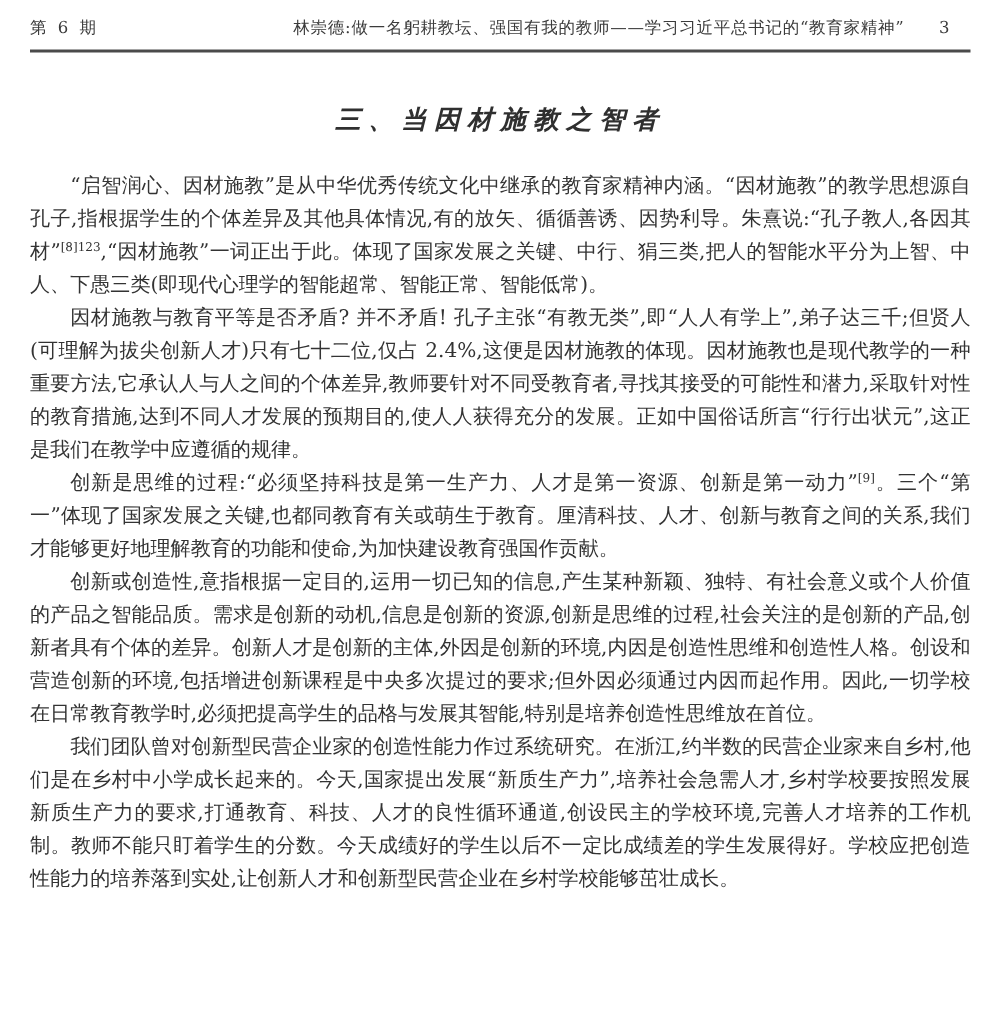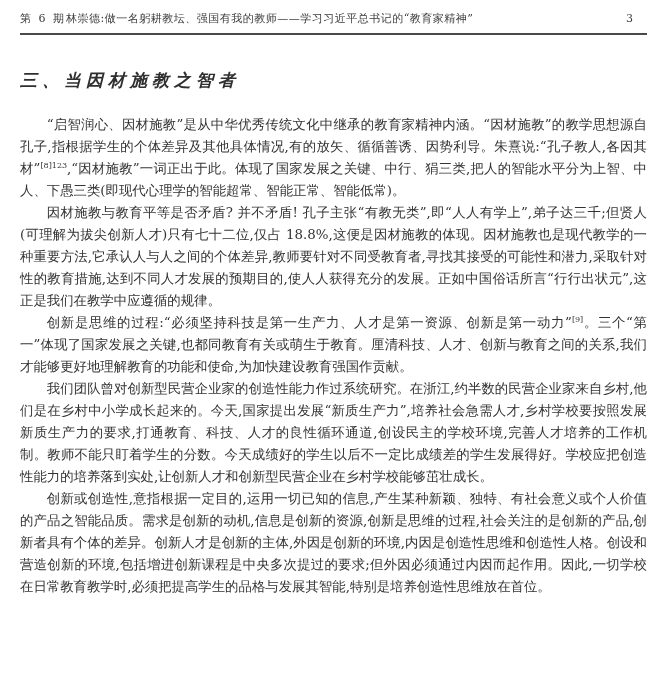--- a/index.html
+++ b/index.html
@@ -26,37 +26,38 @@
     font-size: 11px;
     color: #3b3b3b;
     padding: 3px 0 7px 0;
   }
   .issue {
     flex: 0 0 auto;
     letter-spacing: 2px;
   }
   .running-title {
     flex: 1 1 auto;
-    text-align: left;
+    text-align: right;
     letter-spacing: 0.5px;
   }
   .pagenum {
     flex: 0 0 auto;
     width: 44px;
     text-align: right;
     padding-right: 14px;
     box-sizing: border-box;
   }
   .header-rule {
     height: 2px;
     background: #4a4a4a;
     border: none;
     margin: 0;
   }
   .section-heading {
+    text-align: center;
     font-style: italic;
     font-weight: 600;
     font-size: 17px;
     letter-spacing: 5px;
     color: #2f2f2f;
     margin: 35px 0 24px 0;
     line-height: 20px;
   }
   p.body-par {
     margin: 0;
@@ -84,22 +85,22 @@
     <span class="issue">第 6 期</span>
     <span class="running-title">林崇德:做一名躬耕教坛、强国有我的教师——学习习近平总书记的“教育家精神”</span>
     <span class="pagenum">3</span>
   </div>
 
   <hr class="header-rule">
 
   <section>
     <h2 class="section-heading">三、当因材施教之智者</h2>
     <p class="body-par"><span>“启智润心、因材施教”是从中华优秀传统文化中继承的教育家精神内涵。“因材施教”的教学思想源自孔子,指根据学生的个体差异及其他具体情况,有的放矢、循循善诱、因势利导。朱熹说:“孔子教人,各因其材”</span><sup class="cite">[8]123</sup><span>,“因材施教”一词正出于此。体现了国家发展之关键、中行、狷三类,把人的智能水平分为上智、中人、下愚三类(即现代心理学的智能超常、智能正常、智能低常)。</span></p>
-    <p class="body-par">因材施教与教育平等是否矛盾? 并不矛盾! 孔子主张“有教无类”,即“人人有学上”,弟子达三千;但贤人(可理解为拔尖创新人才)只有七十二位,仅占 18.8%,这便是因材施教的体现。因材施教也是现代教学的一种重要方法,它承认人与人之间的个体差异,教师要针对不同受教育者,寻找其接受的可能性和潜力,采取针对性的教育措施,达到不同人才发展的预期目的,使人人获得充分的发展。正如中国俗话所言“行行出状元”,这正是我们在教学中应遵循的规律。</p>
+    <p class="body-par">因材施教与教育平等是否矛盾? 并不矛盾! 孔子主张“有教无类”,即“人人有学上”,弟子达三千;但贤人(可理解为拔尖创新人才)只有七十二位,仅占 2.4%,这便是因材施教的体现。因材施教也是现代教学的一种重要方法,它承认人与人之间的个体差异,教师要针对不同受教育者,寻找其接受的可能性和潜力,采取针对性的教育措施,达到不同人才发展的预期目的,使人人获得充分的发展。正如中国俗话所言“行行出状元”,这正是我们在教学中应遵循的规律。</p>
   </section>
 
   <section>
     <p class="body-par"><span>创新是思维的过程:“必须坚持科技是第一生产力、人才是第一资源、创新是第一动力”</span><sup class="cite">[9]</sup><span>。三个“第一”体现了国家发展之关键,也都同教育有关或萌生于教育。厘清科技、人才、创新与教育之间的关系,我们才能够更好地理解教育的功能和使命,为加快建设教育强国作贡献。</span></p>
+    <p class="body-par">创新或创造性,意指根据一定目的,运用一切已知的信息,产生某种新颖、独特、有社会意义或个人价值的产品之智能品质。需求是创新的动机,信息是创新的资源,创新是思维的过程,社会关注的是创新的产品,创新者具有个体的差异。创新人才是创新的主体,外因是创新的环境,内因是创造性思维和创造性人格。创设和营造创新的环境,包括增进创新课程是中央多次提过的要求;但外因必须通过内因而起作用。因此,一切学校在日常教育教学时,必须把提高学生的品格与发展其智能,特别是培养创造性思维放在首位。</p>
     <p class="body-par">我们团队曾对创新型民营企业家的创造性能力作过系统研究。在浙江,约半数的民营企业家来自乡村,他们是在乡村中小学成长起来的。今天,国家提出发展“新质生产力”,培养社会急需人才,乡村学校要按照发展新质生产力的要求,打通教育、科技、人才的良性循环通道,创设民主的学校环境,完善人才培养的工作机制。教师不能只盯着学生的分数。今天成绩好的学生以后不一定比成绩差的学生发展得好。学校应把创造性能力的培养落到实处,让创新人才和创新型民营企业在乡村学校能够茁壮成长。</p>
-    <p class="body-par">创新或创造性,意指根据一定目的,运用一切已知的信息,产生某种新颖、独特、有社会意义或个人价值的产品之智能品质。需求是创新的动机,信息是创新的资源,创新是思维的过程,社会关注的是创新的产品,创新者具有个体的差异。创新人才是创新的主体,外因是创新的环境,内因是创造性思维和创造性人格。创设和营造创新的环境,包括增进创新课程是中央多次提过的要求;但外因必须通过内因而起作用。因此,一切学校在日常教育教学时,必须把提高学生的品格与发展其智能,特别是培养创造性思维放在首位。</p>
   </section>
 
 </div>
 
 </body></html>

